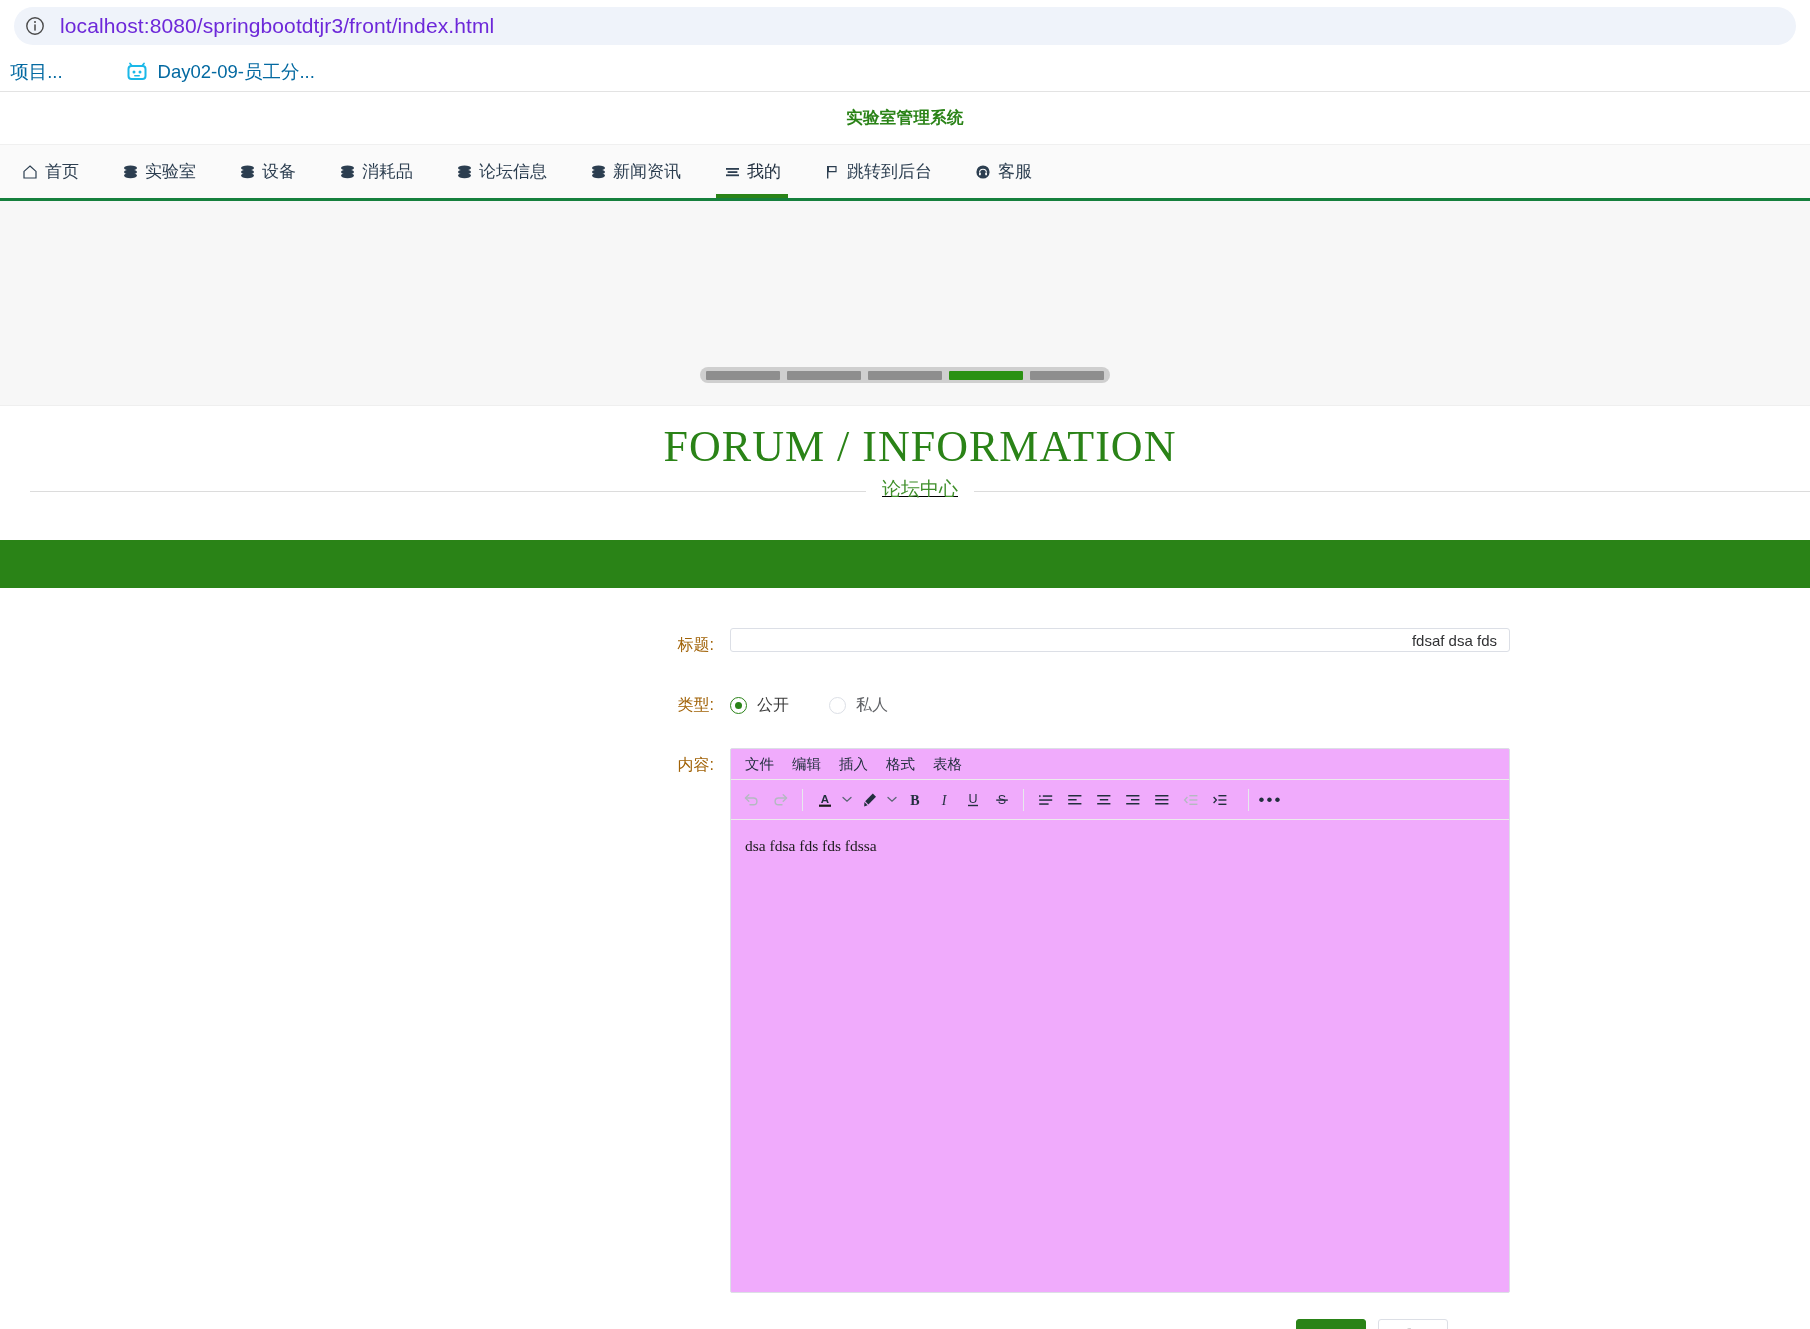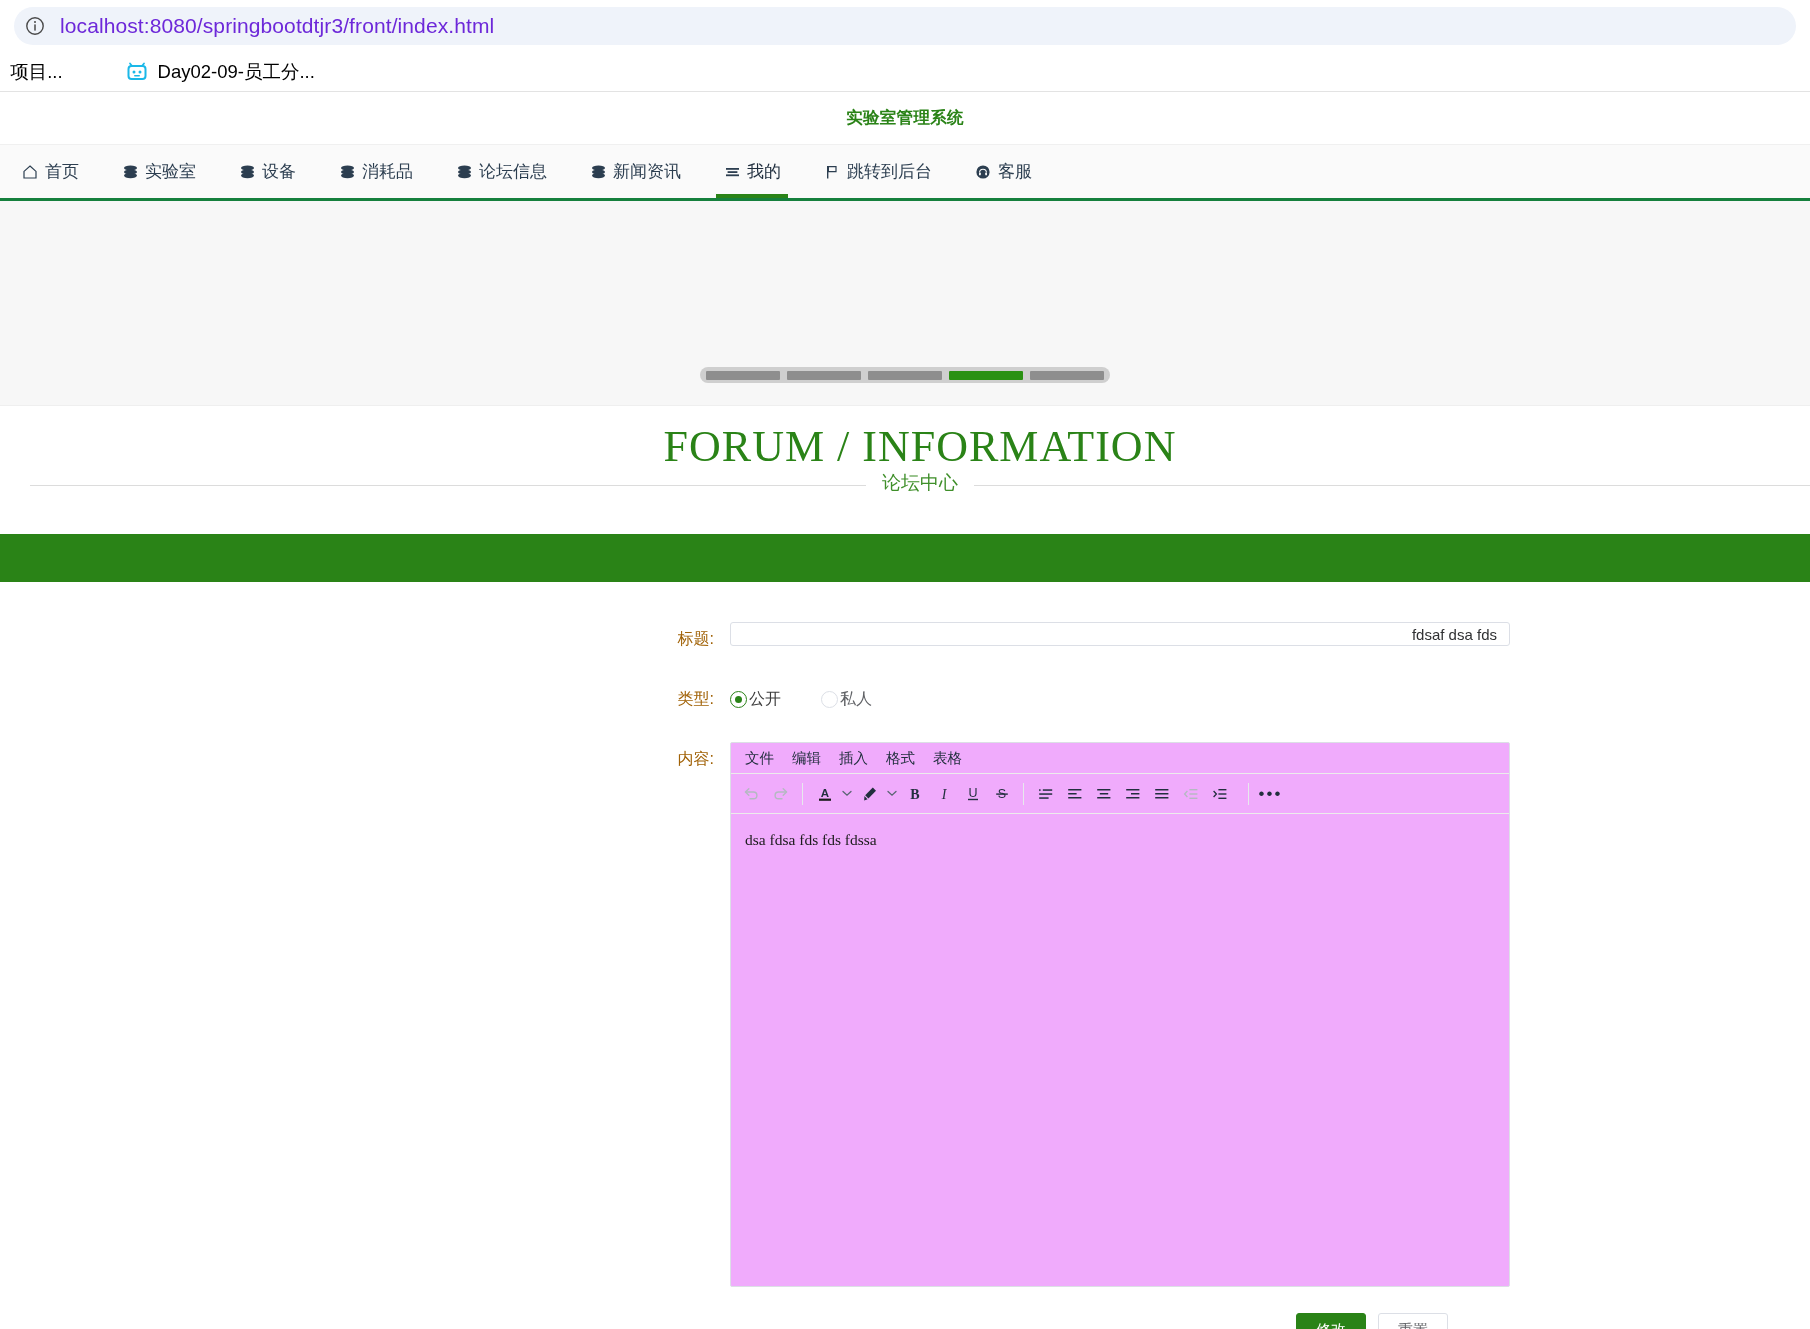--- a/index.html
+++ b/index.html
@@ -31,21 +31,21 @@
     letter-spacing: 0.1px; white-space: nowrap; overflow: hidden;
   }
   .bookmarks-row {
     height: 40px; display: flex; align-items: center;
     padding-left: 0px; gap: 0px; border-bottom: 1px solid #e3e3e3;
   }
   .bm {
     display: flex; align-items: center; gap: 9px;
     padding: 4px 10px; border-radius: 4px; margin-right: 6px;
   }
-  .bm-label { font-size: 18.5px; color: #000000; white-space: nowrap; }
+  .bm-label { font-size: 18.5px; color: #0369a1; white-space: nowrap; }
   .bm-ico { width: 22px; height: 22px; flex: 0 0 auto; display:flex; align-items:center; justify-content:center;}
   .bm-partial { font-size: 18.5px; color: #242424; margin-left: -4px; }
 
   
   .site-top {
     height: 52px; background: #ffffff;
     display: flex; align-items: center; justify-content: center;
   }
   .site-title {
     color: #2a8317; font-size: 16.5px; font-weight: bold;
@@ -89,21 +89,21 @@
 
   
   .page-title-wrap { padding-top: 18px; background: #fff; padding-left: 30px; }
   .page-title {
     text-align: center; color: #2a8317;
     font-family: "Liberation Serif", serif;
     font-size: 44px; letter-spacing: 1px; line-height: 1.05;
   }
   .page-sub-row {
     display: flex; align-items: center; justify-content: center;
-    margin-top: 2px; position: relative;
+    margin-top: 8px; position: relative; text-decoration: underline;
   }
   .page-sub-row::before, .page-sub-row::after {
     content: ""; flex: 1; height: 1px; background: #dcdcdc;
   }
   .page-sub {
     color: #3f8f2a; font-size: 19px; padding: 0 16px;
     white-space: nowrap; position: relative; top: -2px;
   }
 
   
@@ -117,21 +117,21 @@
     font-size: 16px; color: #a16207; line-height: 34px;
     flex: 0 0 auto;
   }
   .form-control { width: 780px; flex: 0 0 auto; }
   .title-input {
     width: 100%; height: 24px; border: 1px solid #dcdfe6; border-radius: 3px;
     font-size: 15px; color: #303133; padding: 0 12px;
     font-family: "Liberation Sans", sans-serif; outline: none; background:#fff;text-align:right;
   }
   .radio-group { display: flex; align-items: center; height: 34px; gap: 40px; }
-  .radio-item { display: flex; align-items: center; gap: 2px; cursor: pointer; }
+  .radio-item { display: flex; align-items: center; gap: 10px; cursor: pointer; }
   .radio-circle {
     width: 17px; height: 17px; border-radius: 50%;
     border: 1.5px solid #dcdfe6; background: #fff;
     display: flex; align-items: center; justify-content: center;
     flex: 0 0 auto;
   }
   .radio-item.checked .radio-circle { border-color: #2a8317; }
   .radio-dot { width: 7px; height: 7px; border-radius: 50%; background: #2a8317; }
   .radio-label { font-size: 16px; color: #606266; }
   .radio-item.checked .radio-label { color: #3b3b3b; }

